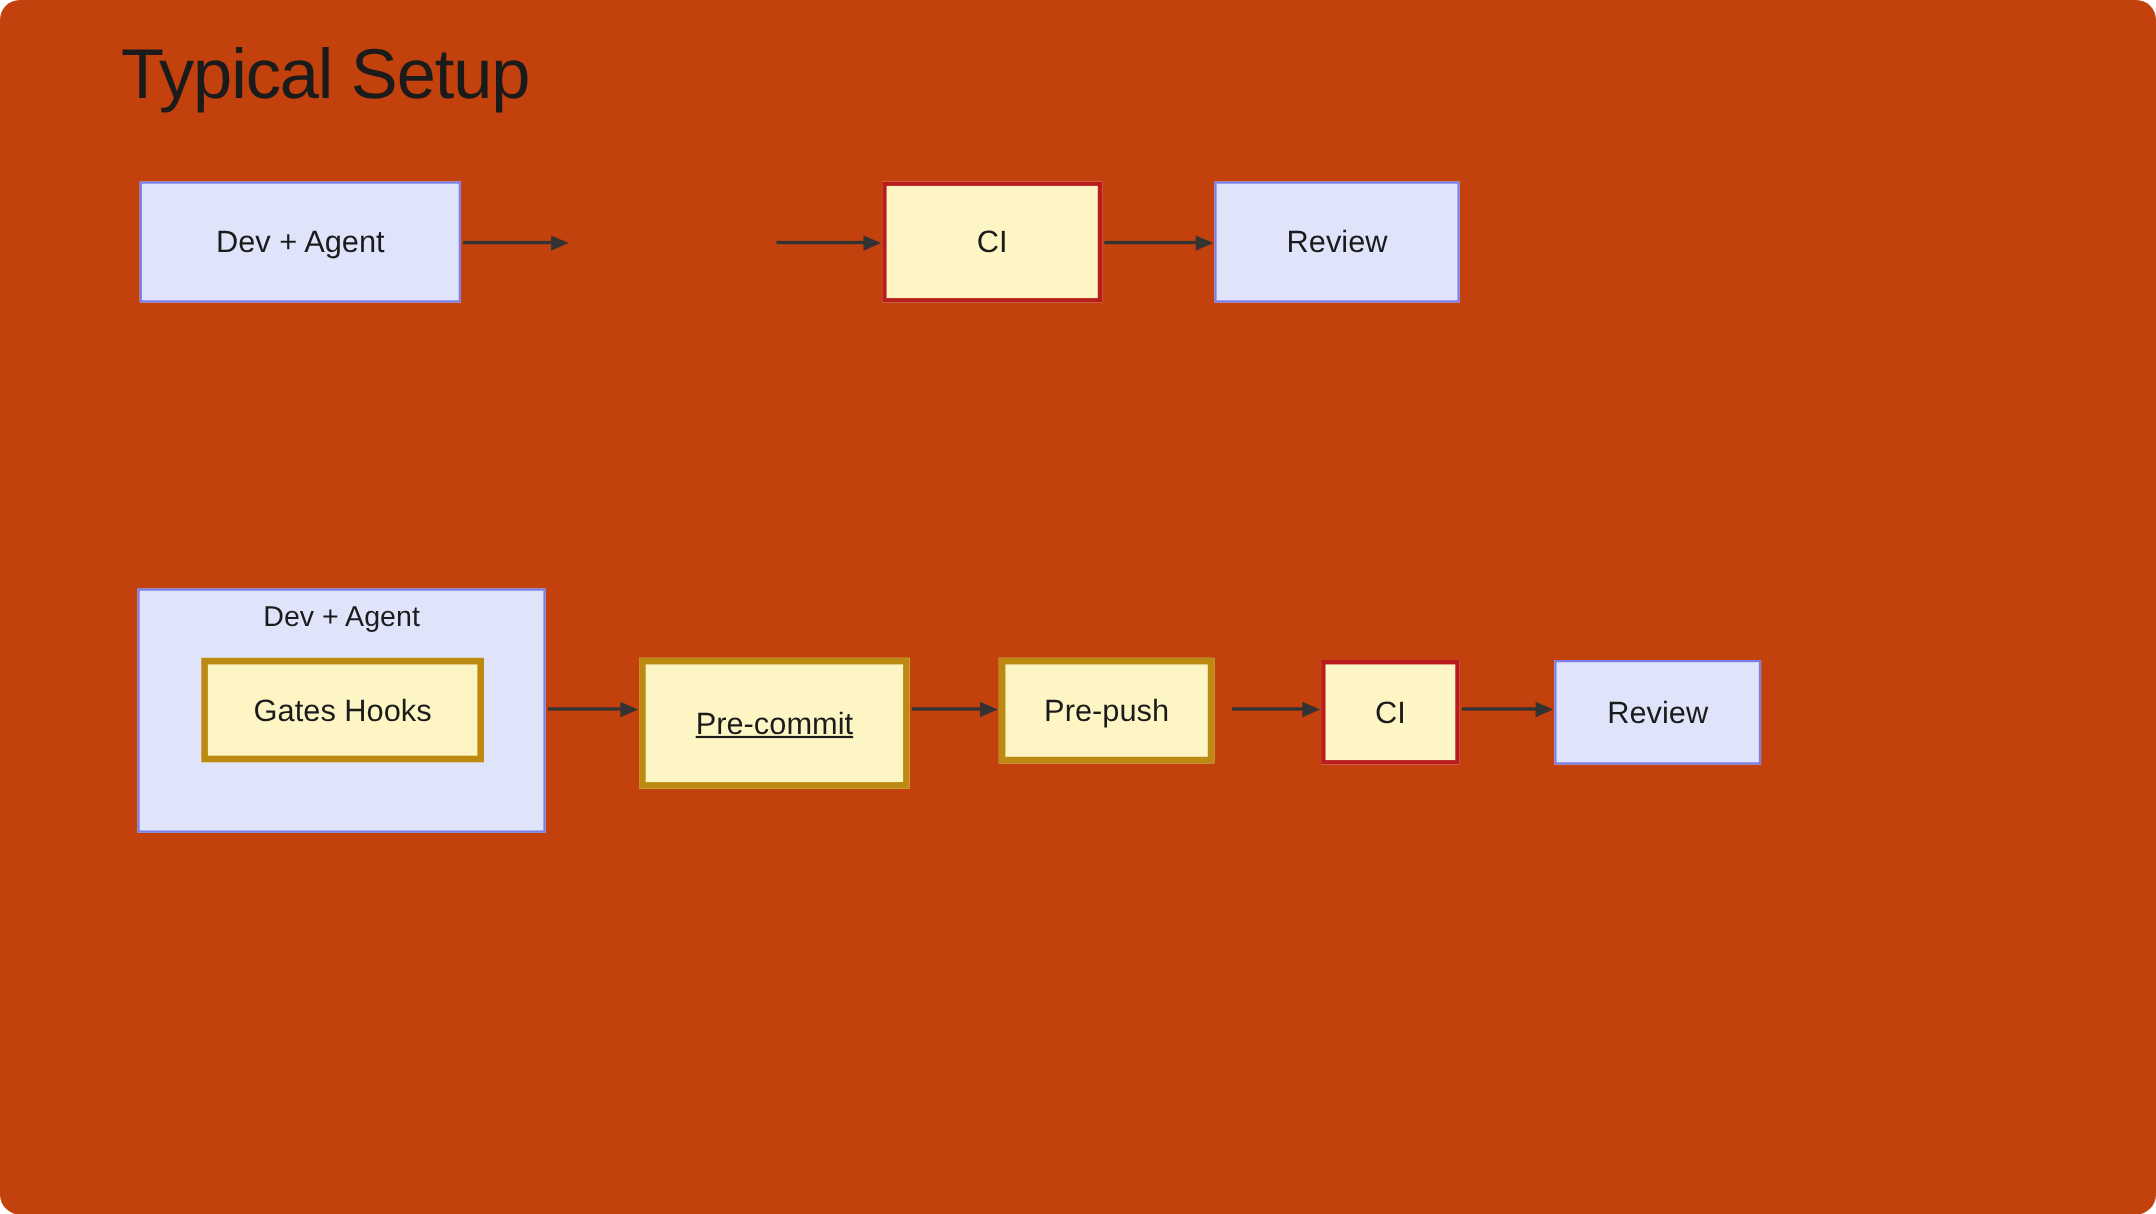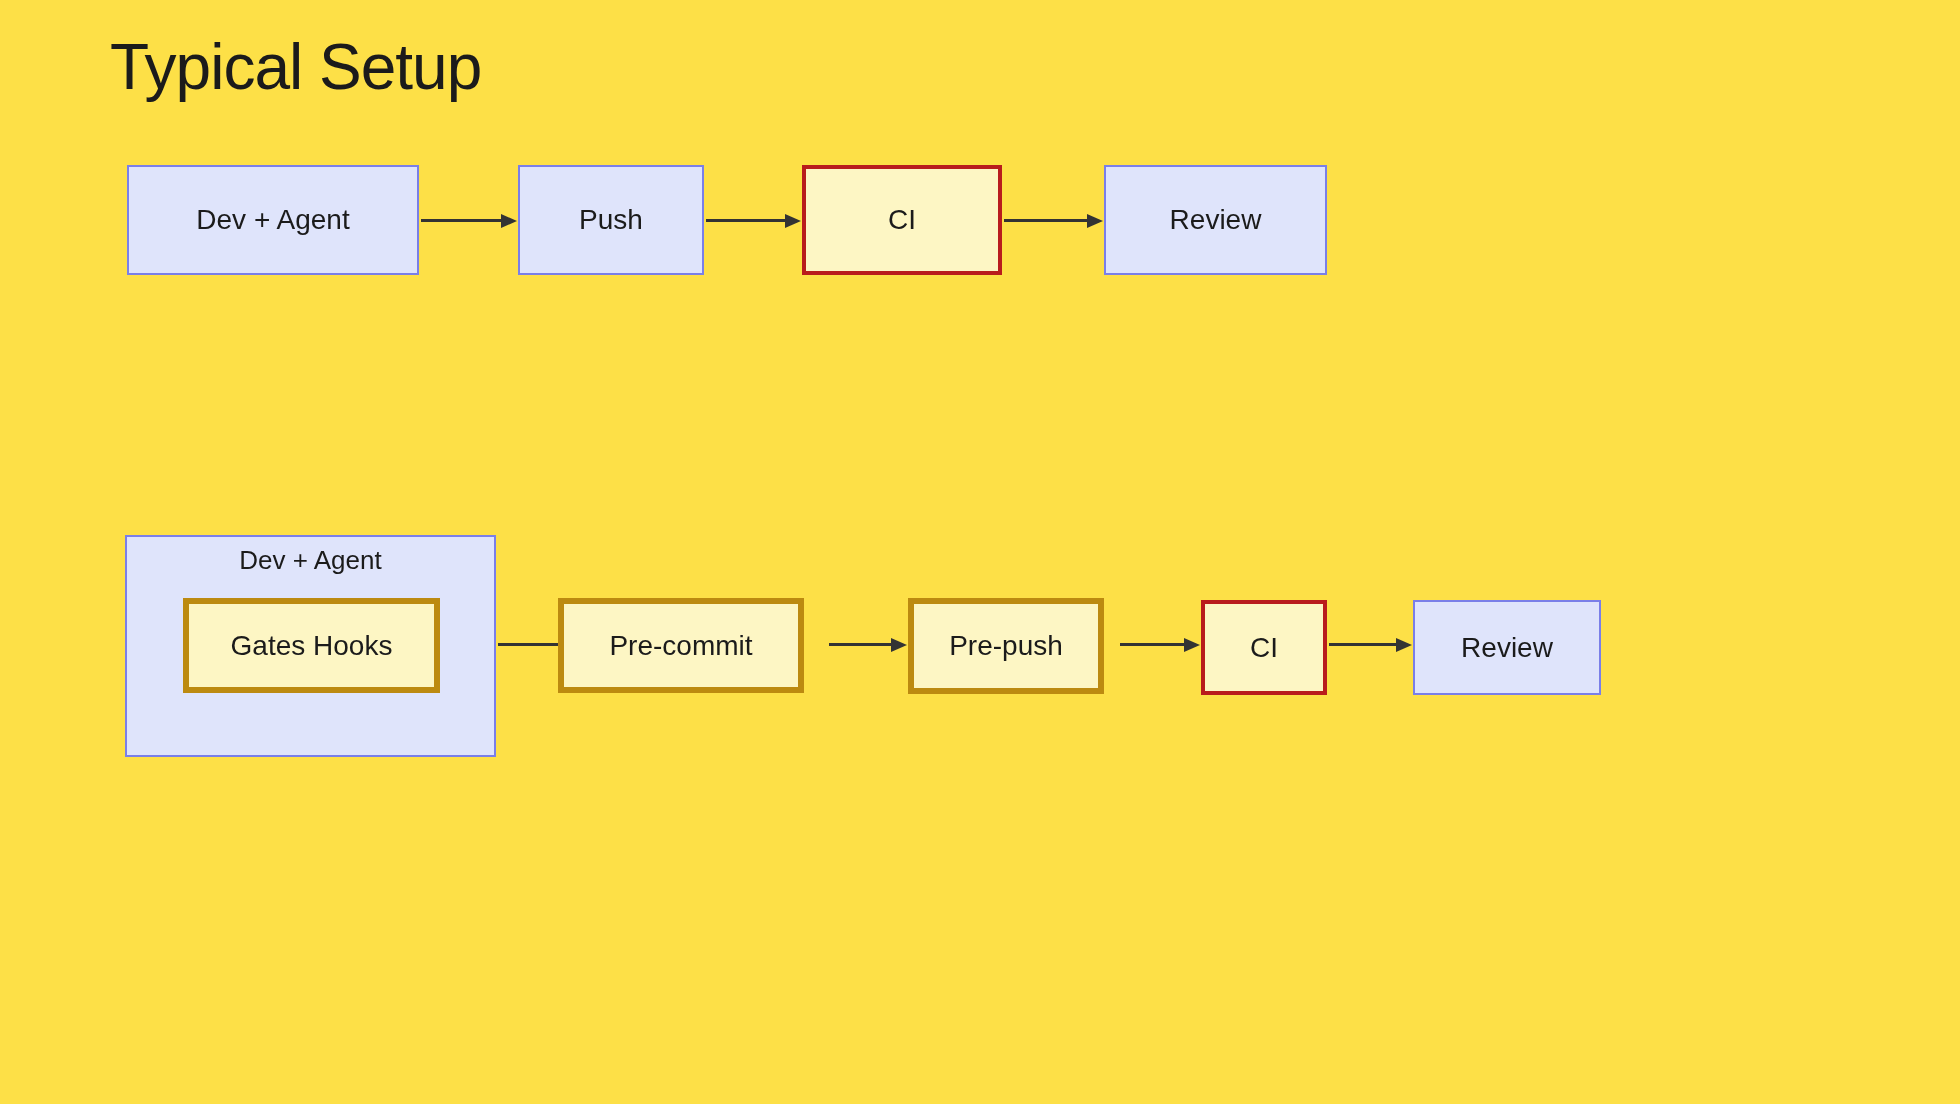--- a/index.html
+++ b/index.html
@@ -4,24 +4,25 @@
 <style>
   html, body {
     margin: 0;
     padding: 0;
     background: #ffffff;
   }
   .canvas {
     position: relative;
     width: 1960px;
     height: 1104px;
-    background: #fde047;
+    background: #c2410c;
     overflow: hidden;
     font-family: "Liberation Sans", sans-serif;
     color: #1b1b1b;
+    border-radius: 18px;
   }
   .section-title {
     position: absolute;
     font-size: 64px;
     font-weight: 300;
     letter-spacing: -1px;
     color: #1b1b1b;
     white-space: nowrap;
   }
   .node {
@@ -83,23 +84,20 @@
 <div class="canvas">
 
   <div class="section-title" style="left:110px; top:30px;">Typical Setup</div>
 
   <div class="node node-purple" style="left:127px; top:165px; width:292px; height:110px;">
     <span>Dev + Agent</span>
   </div>
 
   <div class="arrow" style="left:421px; top:219px; width:81px;"></div>
 
-  <div class="node node-purple" style="left:518px; top:165px; width:186px; height:110px;">
-    <span>Push</span>
-  </div>
 
   <div class="arrow" style="left:706px; top:219px; width:80px;"></div>
 
   <div class="node node-yellow" style="left:802px; top:165px; width:200px; height:110px;">
     <span>CI</span>
   </div>
 
   <div class="arrow" style="left:1004px; top:219px; width:84px;"></div>
 
   <div class="node node-purple" style="left:1104px; top:165px; width:223px; height:110px;">
@@ -110,21 +108,21 @@
   <div class="group-box" style="left:125px; top:535px; width:371px; height:222px;">
     <div class="group-label">Dev + Agent</div>
   </div>
 
   <div class="node node-yellow-thick" style="left:183px; top:598px; width:257px; height:95px;">
     <span>Gates Hooks</span>
   </div>
 
   <div class="arrow" style="left:498px; top:643px; width:67px;"></div>
 
-  <div class="node node-yellow-thick" style="left:558px; top:598px; width:246px; height:95px;">
+  <div class="node node-yellow-thick" style="left:581px; top:598px; width:246px; height:119px;text-decoration:underline;">
     <span>Pre-commit</span>
   </div>
 
   <div class="arrow" style="left:829px; top:643px; width:63px;"></div>
 
   <div class="node node-yellow-thick" style="left:908px; top:598px; width:196px; height:96px;">
     <span>Pre-push</span>
   </div>
 
   <div class="arrow" style="left:1120px; top:643px; width:65px;"></div>

